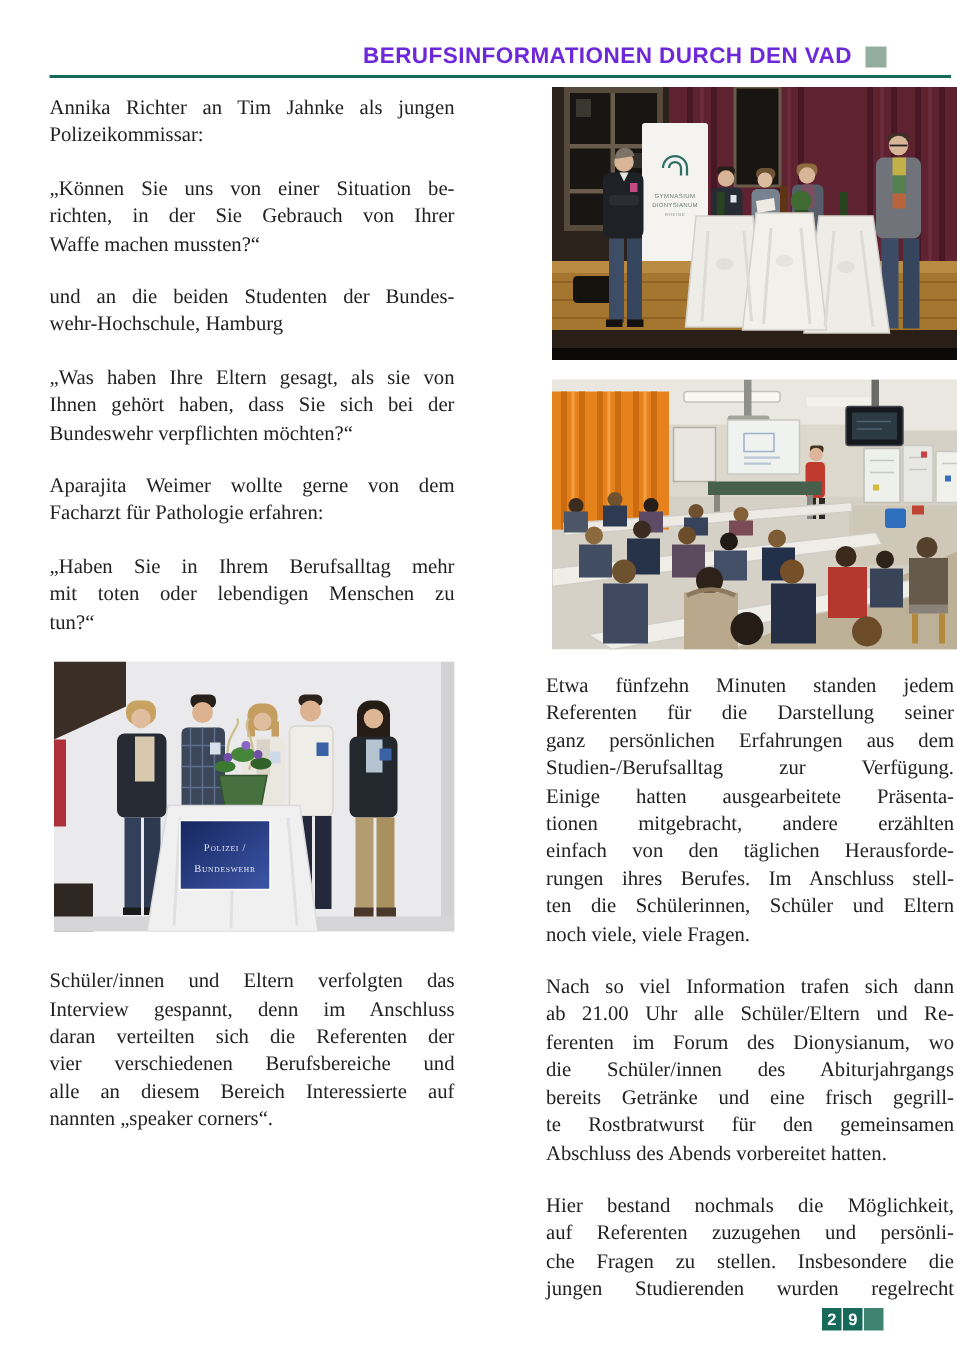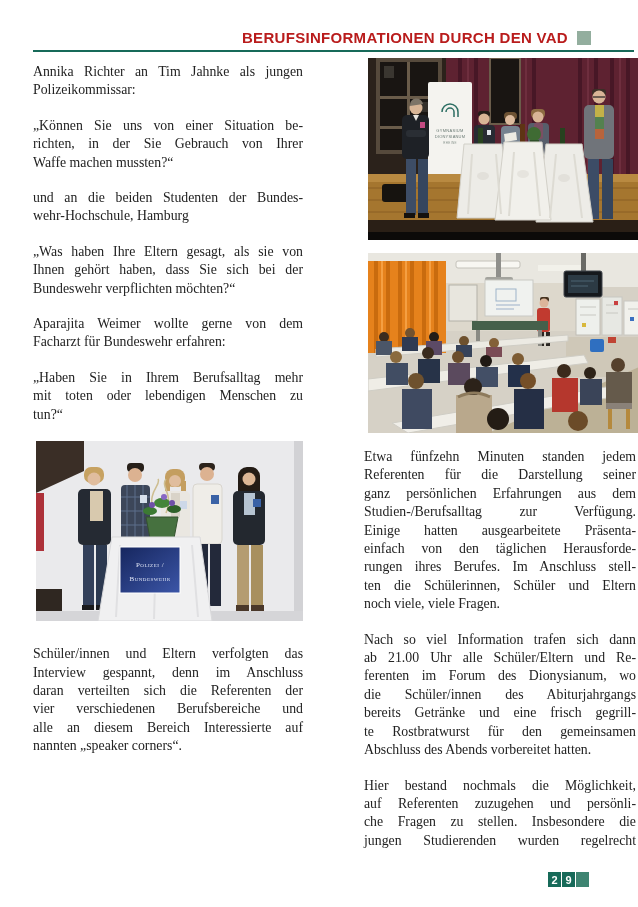--- a/index.html
+++ b/index.html
@@ -6,21 +6,21 @@
   body{
     width:638px;height:907px;background:#ffffff;position:relative;overflow:hidden;
     font-family:"Liberation Serif","DejaVu Serif",serif;color:#222;
   }
   .page{position:absolute;inset:0;}
 
   
   .header-row{position:absolute;top:29px;right:47px;display:flex;align-items:center;gap:9px;}
   .header-title{
     font-family:"Liberation Sans","DejaVu Sans",sans-serif;font-weight:700;
-    font-size:15px;letter-spacing:.3px;color:#b91c1c;white-space:nowrap;
+    font-size:15px;letter-spacing:.3px;color:#6d28d9;white-space:nowrap;
   }
   .header-square{width:14px;height:14px;background:#93ae9e;}
   .header-rule{position:absolute;top:50px;left:33px;width:601px;height:2px;background:#176a59;}
 
   
   .col{position:absolute;font-size:13.8px;line-height:18.4px;}
   .col-left{left:33px;top:63px;width:270px;}
   .col-right{left:317px;top:58px;width:272px;margin-left:47px;}
   .para{margin:0 0 17px 0;}
   .tline{text-align:justify;text-align-last:justify;}
@@ -71,21 +71,21 @@
           <div class="tline">und an die beiden Studenten der Bundes-</div>
           <div class="tline lastline">wehr-Hochschule, Hamburg</div>
         </div>
         <div class="para">
           <div class="tline">„Was haben Ihre Eltern gesagt, als sie von</div>
           <div class="tline">Ihnen gehört haben, dass Sie sich bei der</div>
           <div class="tline lastline">Bundeswehr verpflichten möchten?“</div>
         </div>
         <div class="para">
           <div class="tline">Aparajita Weimer wollte gerne von dem</div>
-          <div class="tline lastline">Facharzt für Bundeswehr erfahren:</div>
+          <div class="tline lastline">Facharzt für Pathologie erfahren:</div>
         </div>
         <div class="para">
           <div class="tline">„Haben Sie in Ihrem Berufsalltag mehr</div>
           <div class="tline">mit toten oder lebendigen Menschen zu</div>
           <div class="tline lastline">tun?“</div>
         </div>
       </div>
 
     <figure class="photo photo-left">
       <svg width="267" height="180" viewBox="0 0 267 180">
@@ -387,20 +387,21 @@
       </svg>
     </figure>
 
     <div>
         <div class="para">
           <div class="tline">Etwa fünfzehn Minuten standen jedem</div>
           <div class="tline">Referenten für die Darstellung seiner</div>
           <div class="tline">ganz persönlichen Erfahrungen aus dem</div>
           <div class="tline">Studien-/Berufsalltag zur Verfügung.</div>
           <div class="tline">Einige hatten ausgearbeitete Präsenta-</div>
+          <div class="tline">tionen mitgebracht, andere erzählten</div>
           <div class="tline">einfach von den täglichen Herausforde-</div>
           <div class="tline">rungen ihres Berufes. Im Anschluss stell-</div>
           <div class="tline">ten die Schülerinnen, Schüler und Eltern</div>
           <div class="tline lastline">noch viele, viele Fragen.</div>
         </div>
         <div class="para">
           <div class="tline">Nach so viel Information trafen sich dann</div>
           <div class="tline">ab 21.00 Uhr alle Schüler/Eltern und Re-</div>
           <div class="tline">ferenten im Forum des Dionysianum, wo</div>
           <div class="tline">die Schüler/innen des Abiturjahrgangs</div>

